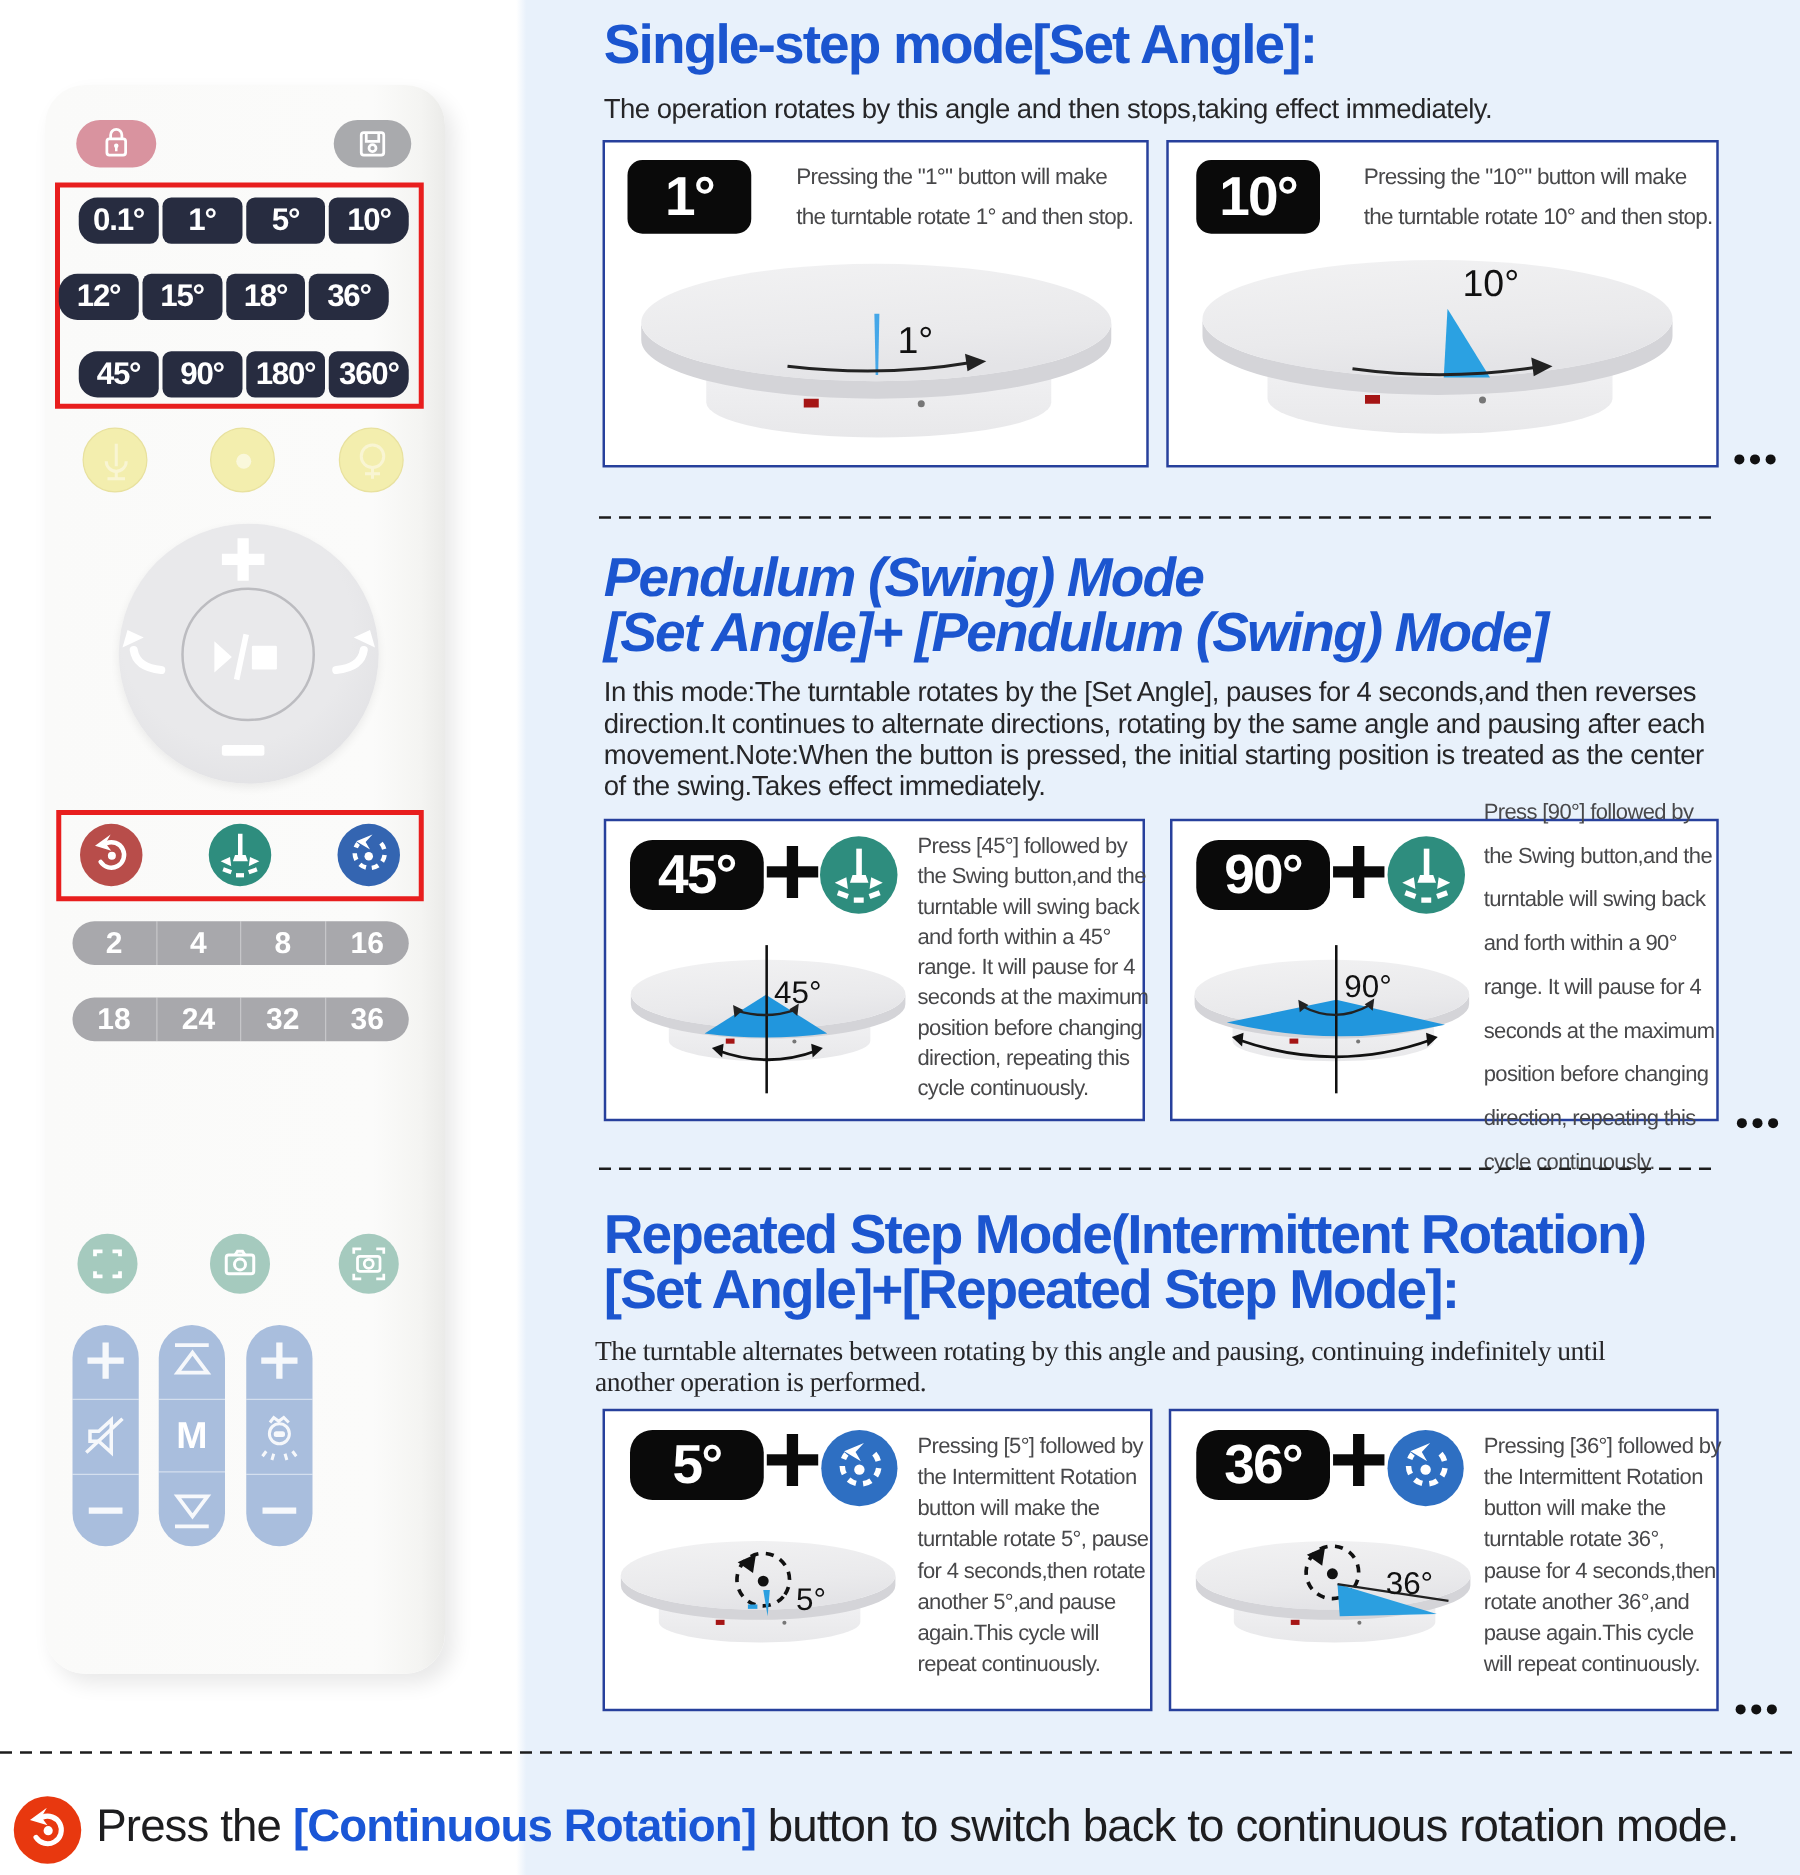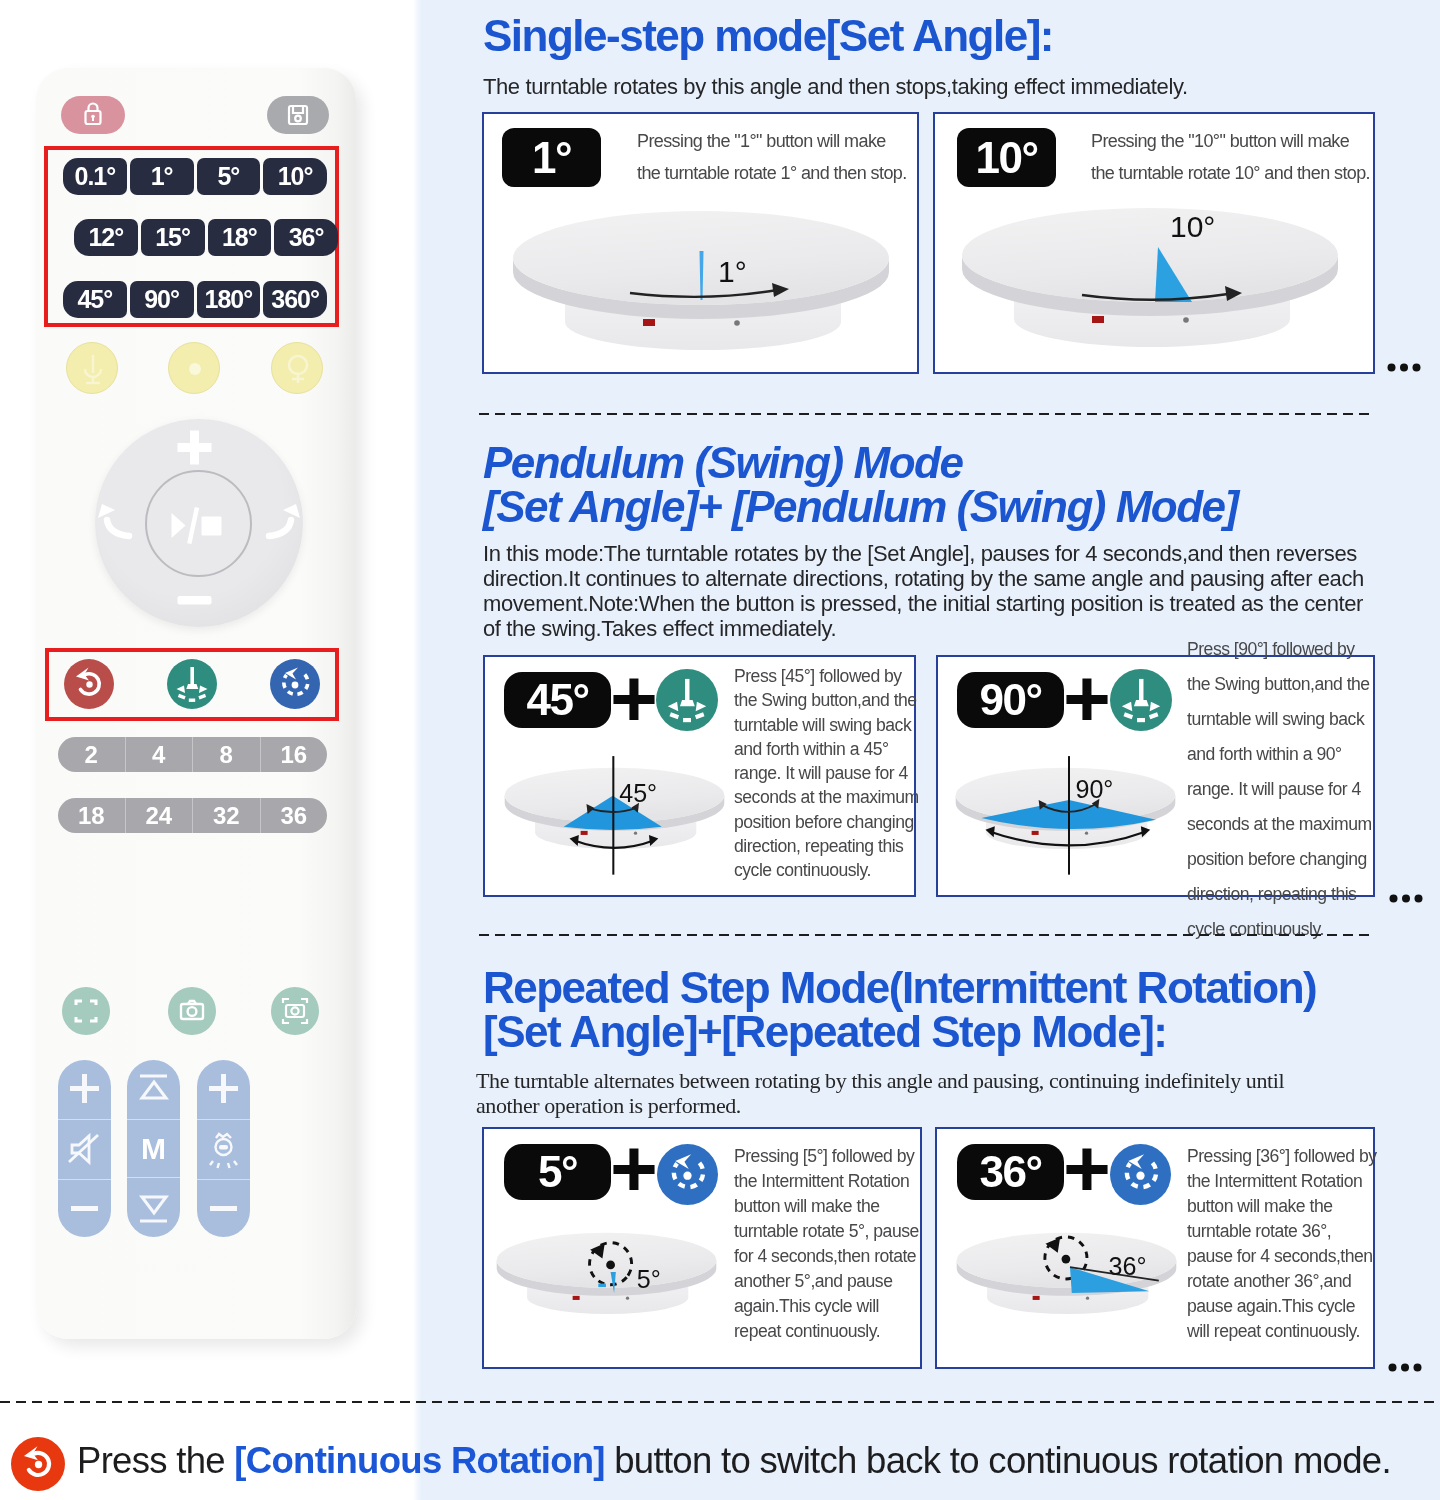--- a/index.html
+++ b/index.html
@@ -78,21 +78,21 @@
   </div>
 
   <div class="abs" style="left:44px;top:146px;width:287px;height:173px;border:4px solid #e81e1e;"></div>
 
   <div class="abs navyrow" style="left:63px;top:158px;">
       <b>0.1°</b>
       <b>1°</b>
       <b>5°</b>
       <b>10°</b>
     </div>
-  <div class="abs navyrow" style="left:74px;top:219px;">
+  <div class="abs navyrow" style="left:47px;top:219px;">
       <b>12°</b>
       <b>15°</b>
       <b>18°</b>
       <b>36°</b>
     </div>
   <div class="abs navyrow" style="left:63px;top:281px;">
       <b>45°</b>
       <b>90°</b>
       <b>180°</b>
       <b>360°</b>
@@ -271,21 +271,21 @@
       </div>
     <div>
         <svg width="53" height="59" viewBox="0 0 53 59">
           <rect x="13" y="26" width="27" height="5" fill="#fff" opacity=".9"></rect>
         </svg>
       </div>
   </div>
 </div>
 
 <h2 class="abs" style="left:483px;top:14px;">Single-step mode[Set Angle]:</h2>
-<div class="abs sub" style="left:483px;top:74px;">The turntable rotates by this angle and then stops,taking effect immediately.</div>
+<div class="abs sub" style="left:483px;top:74px;">The operation rotates by this angle and then stops,taking effect immediately.</div>
 
 <div class="abs wbox" style="left:482px;top:112px;width:433px;height:258px;"></div>
 <div class="abs wbox" style="left:933px;top:112px;width:438px;height:258px;"></div>
 
 <div class="abs badge" style="left:502px;top:128px;width:99px;height:59px;border-radius:12px;font-size:44px;line-height:59px;">1°</div>
 <div class="abs btext" style="left:637px;top:126px;line-height:31.5px;">Pressing the "1°" button will make<br>the turntable rotate 1° and then stop.</div>
 
 <div class="abs badge" style="left:957px;top:128px;width:99px;height:59px;border-radius:12px;font-size:44px;line-height:59px;">10°</div>
 <div class="abs btext" style="left:1091px;top:126px;line-height:31.5px;">Pressing the "10°" button will make<br>the turntable rotate 10° and then stop.</div>
 

